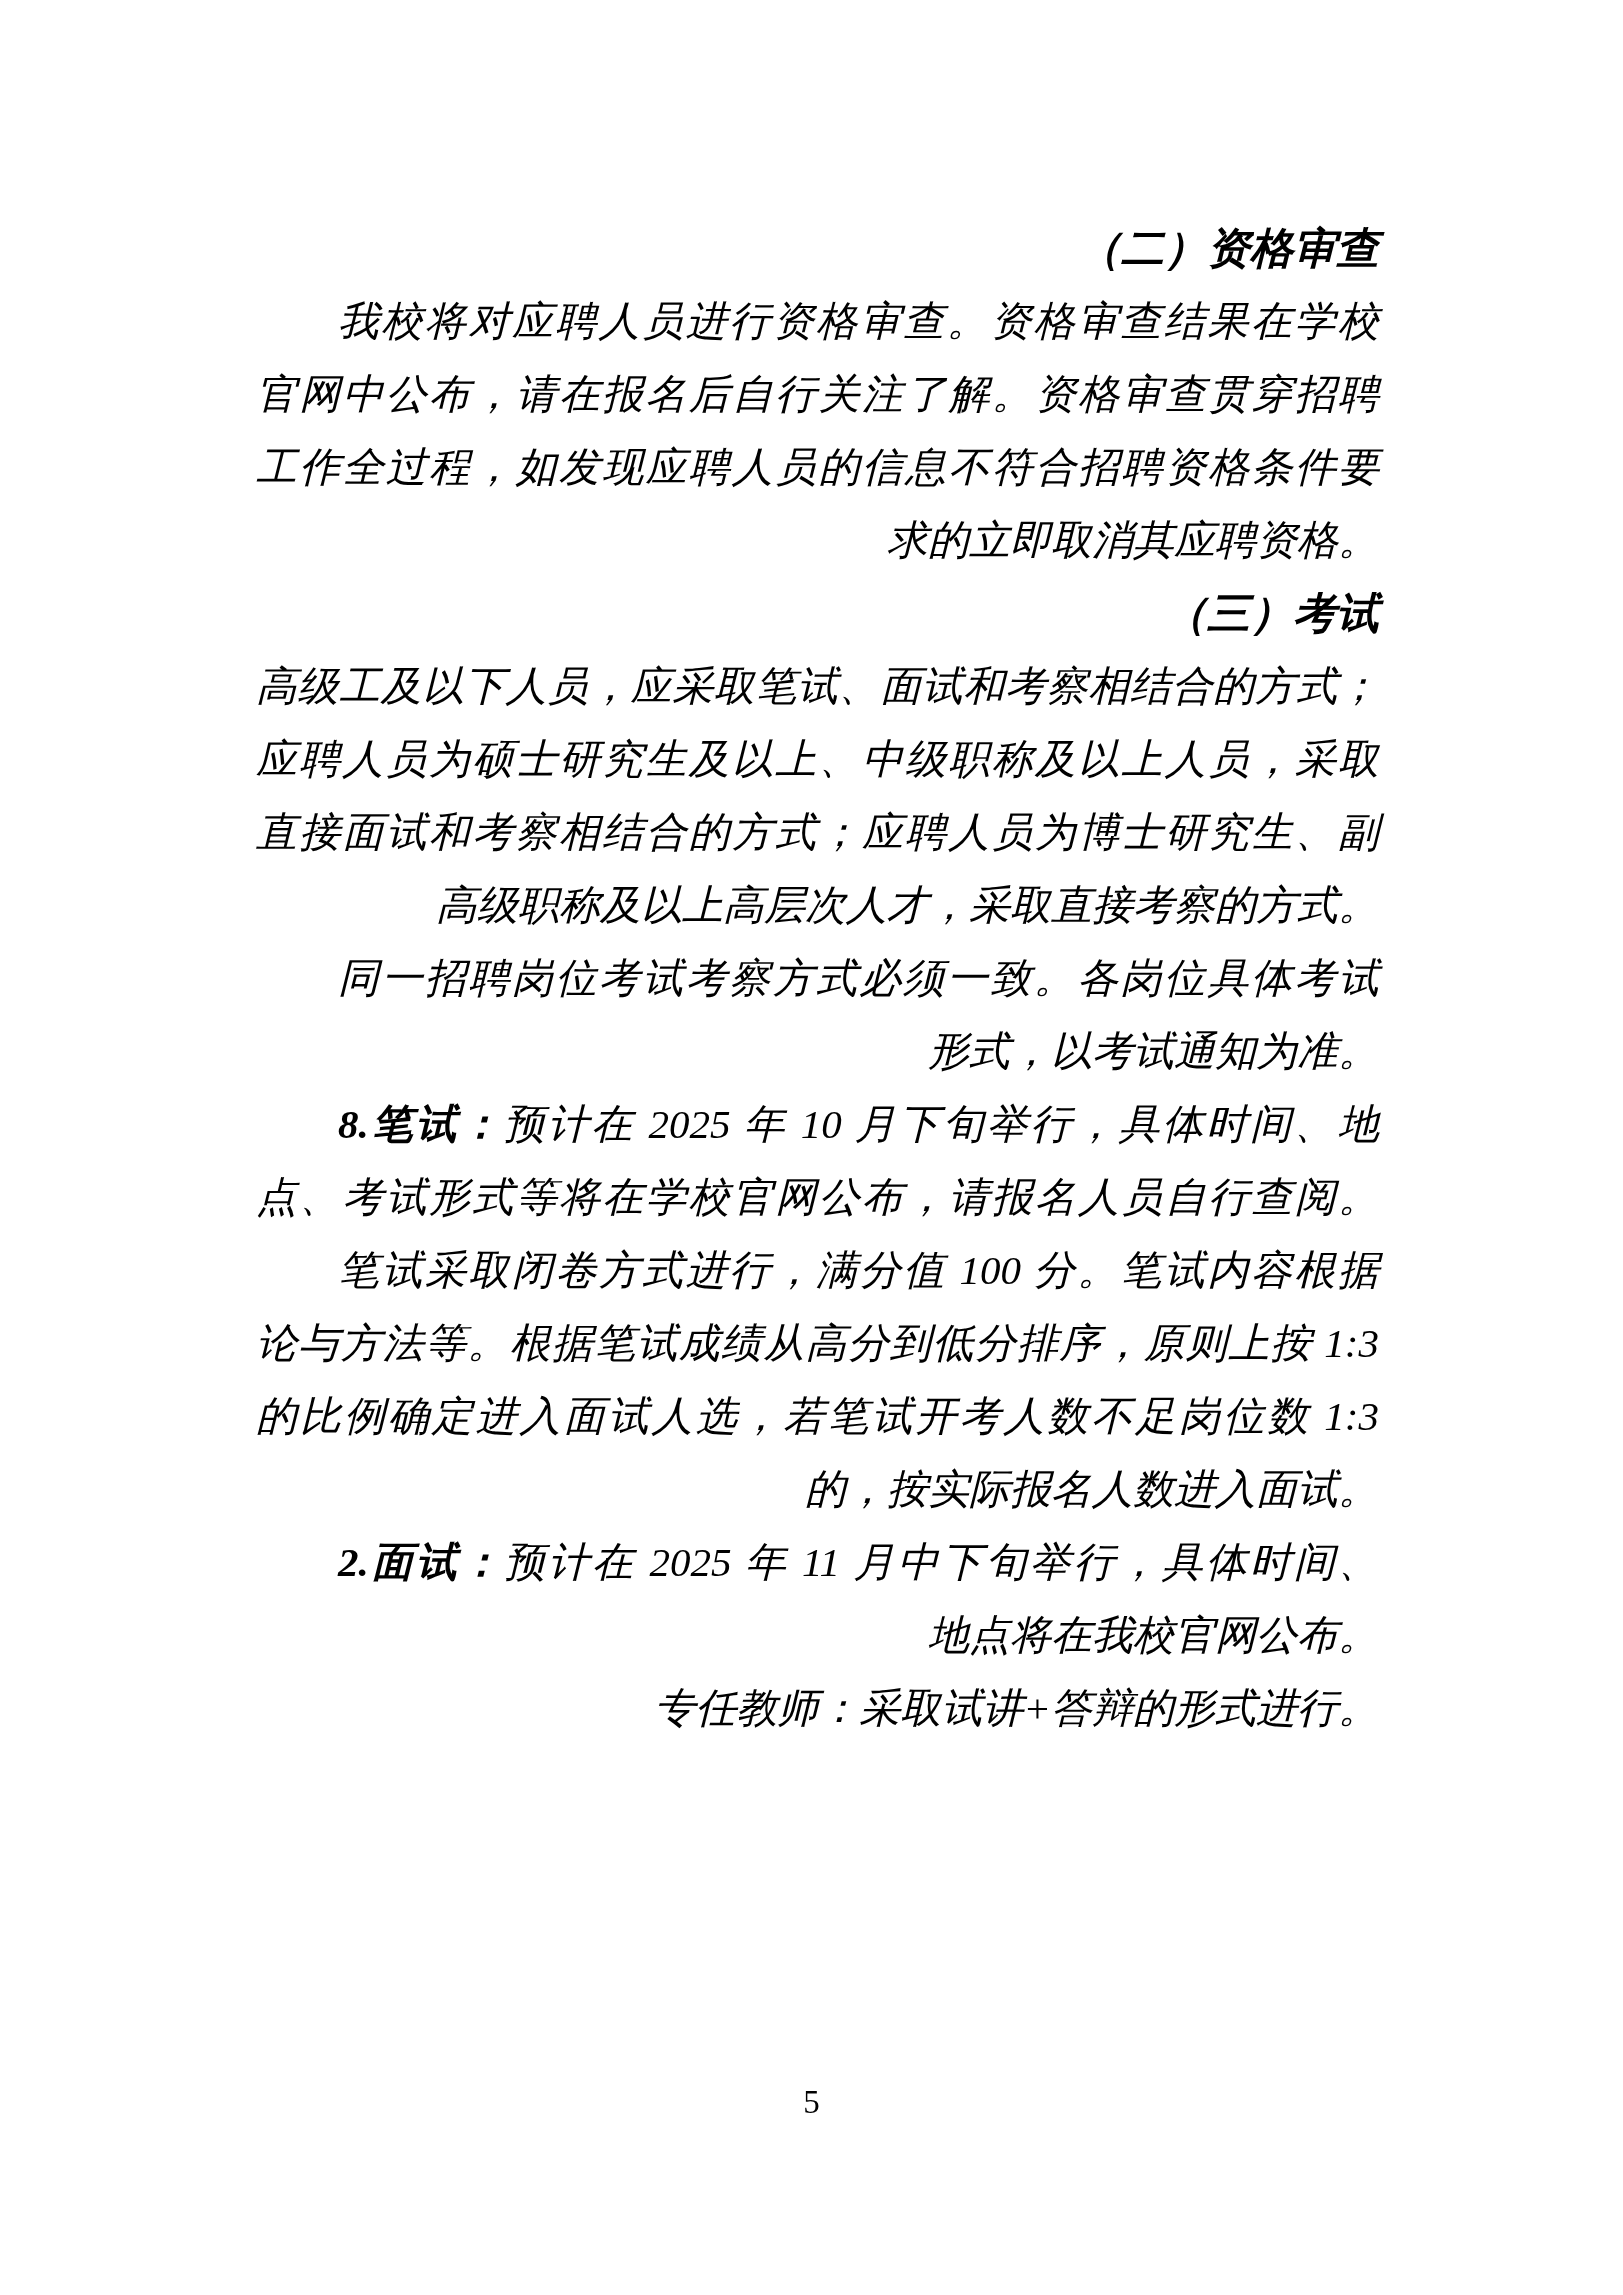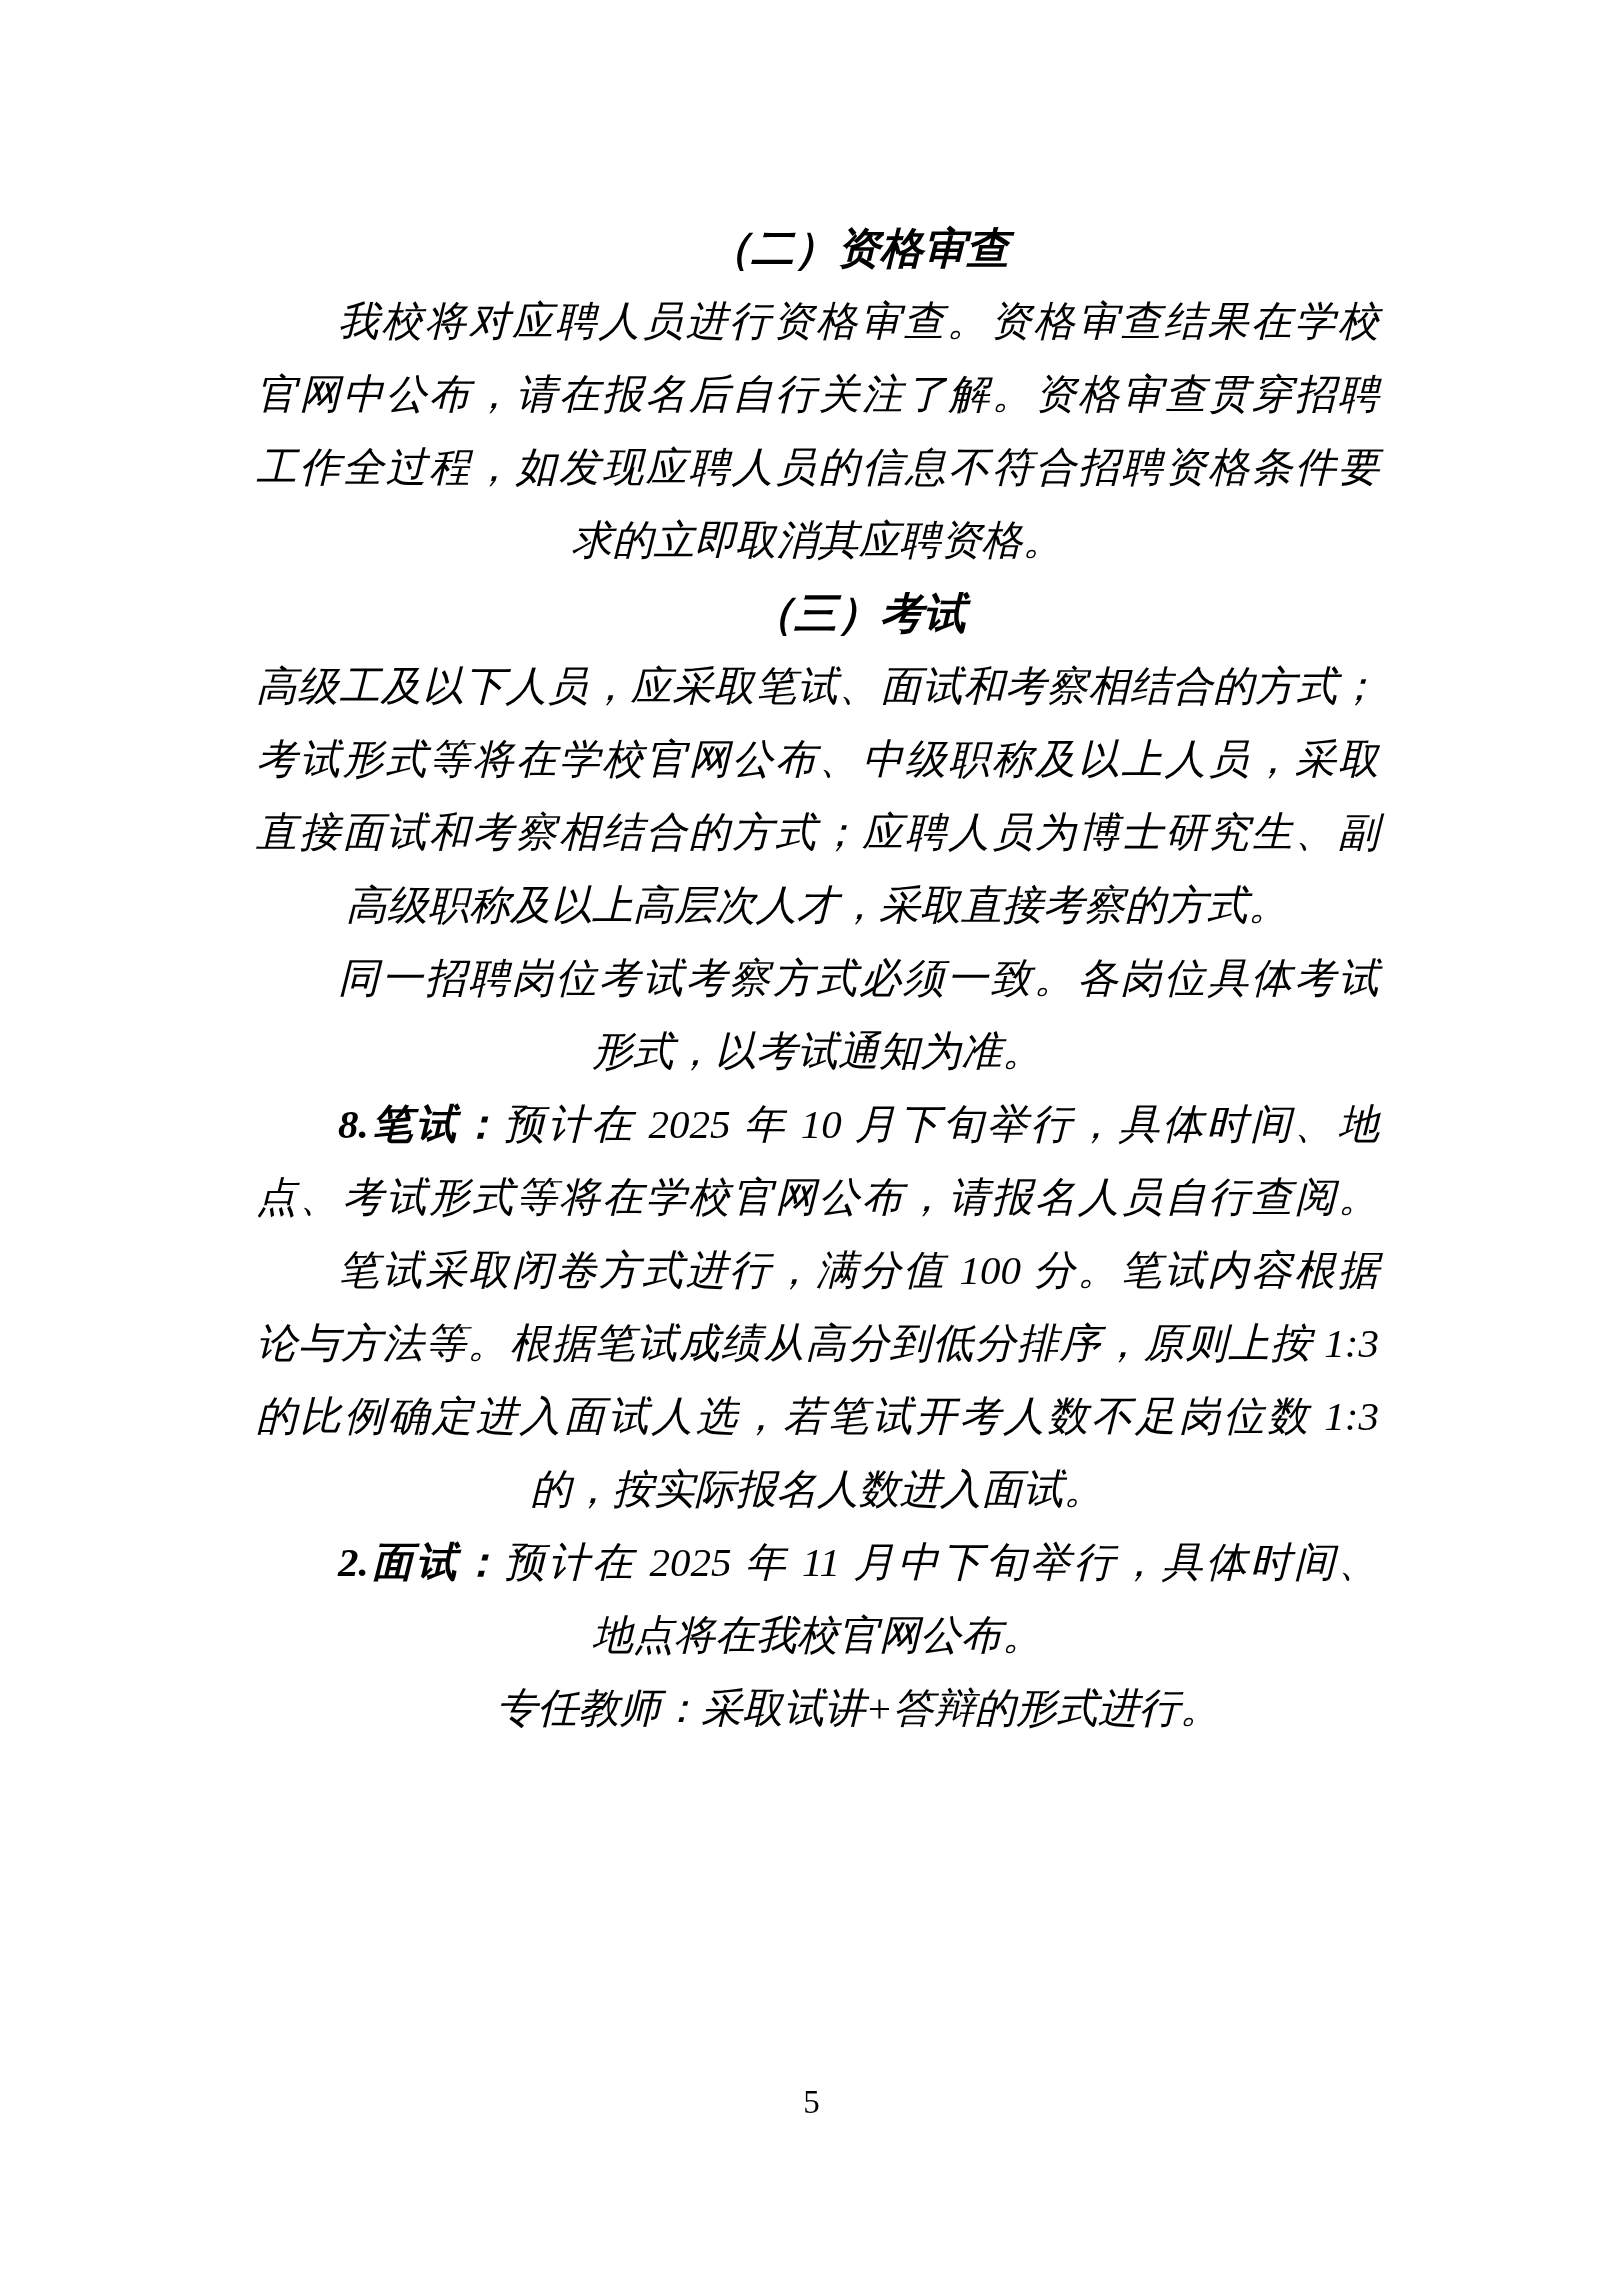--- a/index.html
+++ b/index.html
@@ -25,21 +25,21 @@
     position: absolute;
     left: 256px;
     top: 212px;
     width: 1123px;
     font-style: italic; 
   }
   .line {
     height: 73px;
     line-height: 73px;
     font-size: 41px;
-    text-align: center;
+    text-align: right;
     white-space: normal;
   }
   .line.indent {
     padding-left: 82px; 
   }
   .line.justify {
     text-align: justify;
     text-align-last: justify;
   }
   .line.heading {
@@ -66,21 +66,21 @@
 
 <div class="page">
   <div class="doc" id="doc-lines">
       <div class="line heading indent"><span class="bold">（二）资格审查</span></div>
       <div class="line indent justify"><span>我校将对应聘人员进行资格审查。资格审查结果在学校</span></div>
       <div class="line justify"><span>官网中公布，请在报名后自行关注了解。资格审查贯穿招聘</span></div>
       <div class="line justify"><span>工作全过程，如发现应聘人员的信息不符合招聘资格条件要</span></div>
       <div class="line"><span>求的立即取消其应聘资格。</span></div>
       <div class="line heading indent"><span class="bold">（三）考试</span></div>
       <div class="line justify"><span>高级工及以下人员，应采取笔试、面试和考察相结合的方式；</span></div>
-      <div class="line justify"><span>考试形式等将在学校官网公布、中级职称及以上人员，采取</span></div>
+      <div class="line justify"><span>应聘人员为硕士研究生及以上、中级职称及以上人员，采取</span></div>
       <div class="line justify"><span>直接面试和考察相结合的方式；应聘人员为博士研究生、副</span></div>
       <div class="line"><span>高级职称及以上高层次人才，采取直接考察的方式。</span></div>
       <div class="line indent justify"><span>同一招聘岗位考试考察方式必须一致。各岗位具体考试</span></div>
       <div class="line"><span>形式，以考试通知为准。</span></div>
       <div class="line indent justify"><span class="bold">8.笔试：</span><span>预计在 2025 年 10 月下旬举行，具体时间、地</span></div>
       <div class="line justify"><span>点、考试形式等将在学校官网公布，请报名人员自行查阅。</span></div>
       <div class="line indent justify"><span>笔试采取闭卷方式进行，满分值 100 分。笔试内容根据</span></div>
       <div class="line justify"><span>论与方法等。根据笔试成绩从高分到低分排序，原则上按 1:3</span></div>
       <div class="line justify"><span>的比例确定进入面试人选，若笔试开考人数不足岗位数 1:3</span></div>
       <div class="line"><span>的，按实际报名人数进入面试。</span></div>

